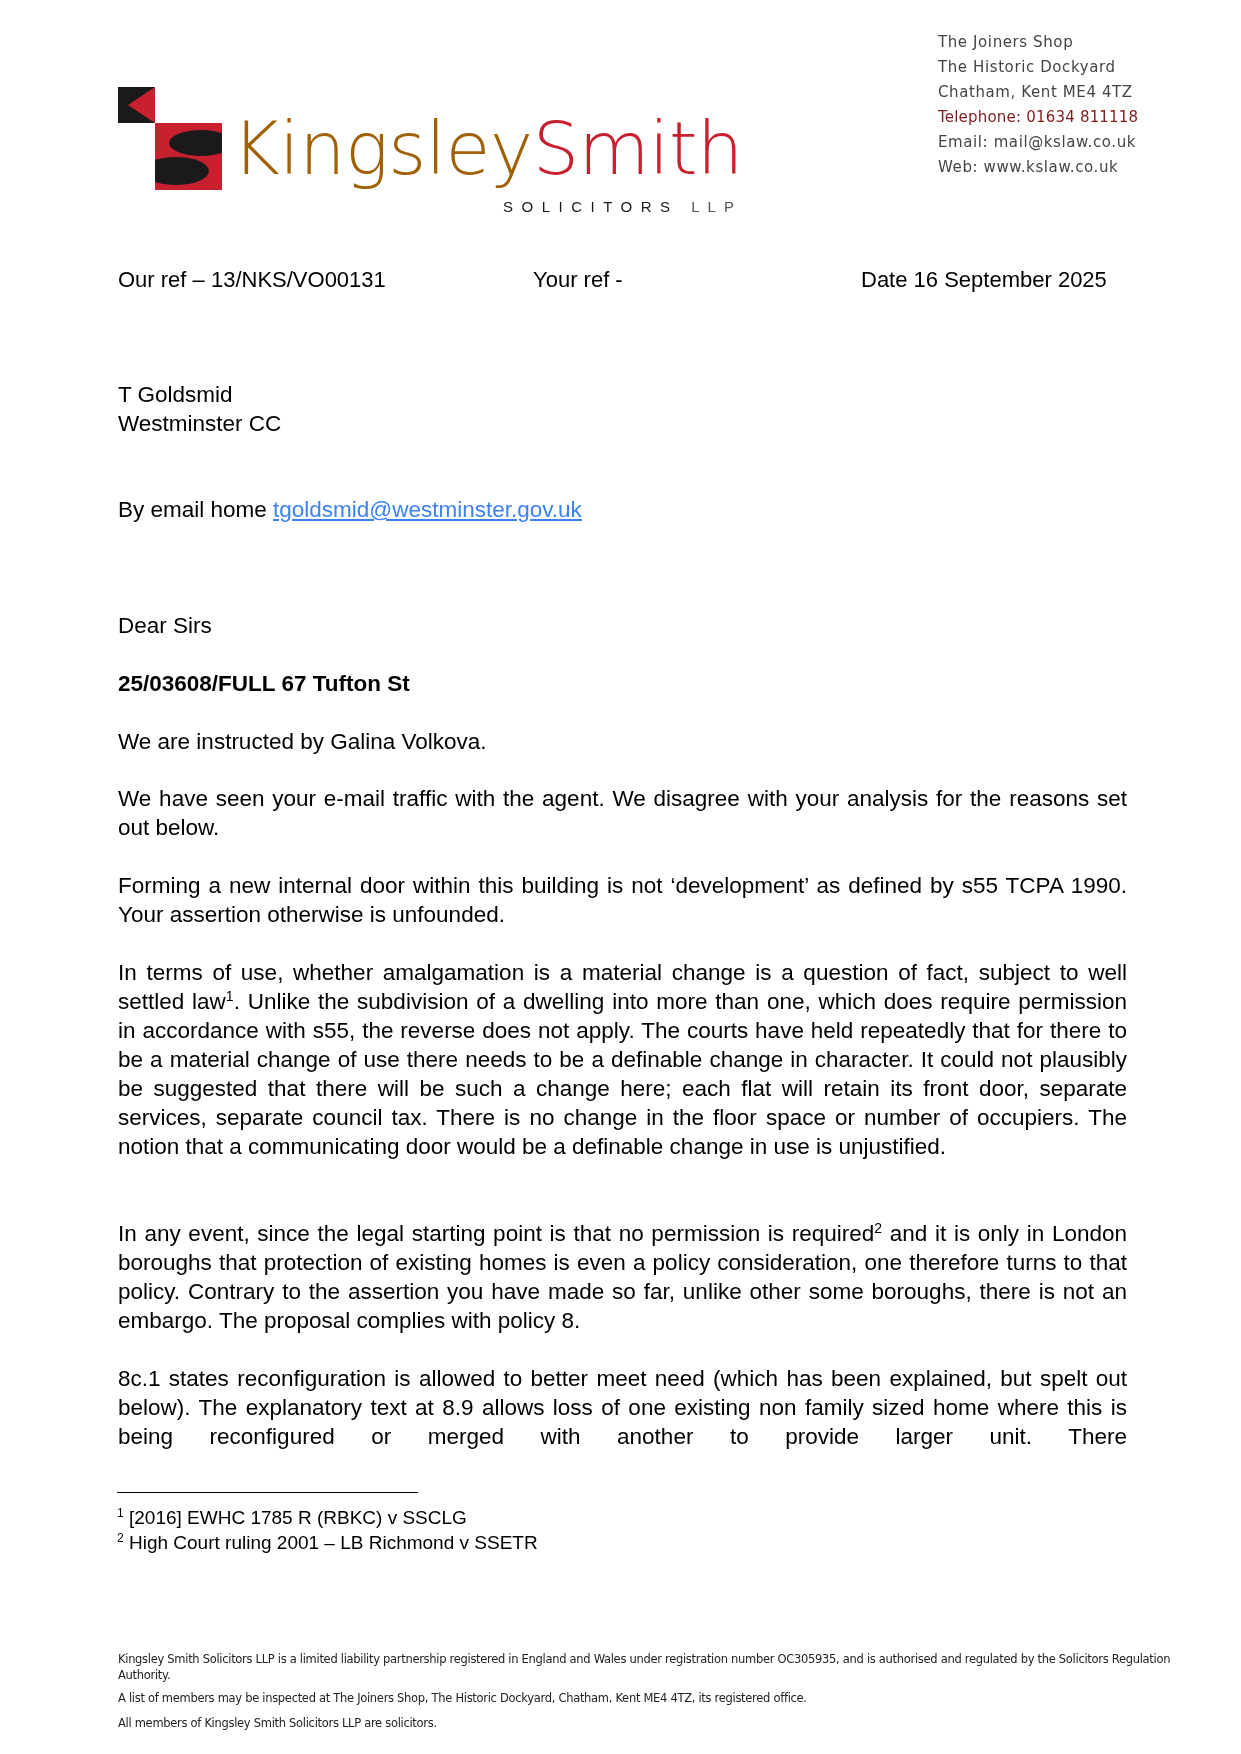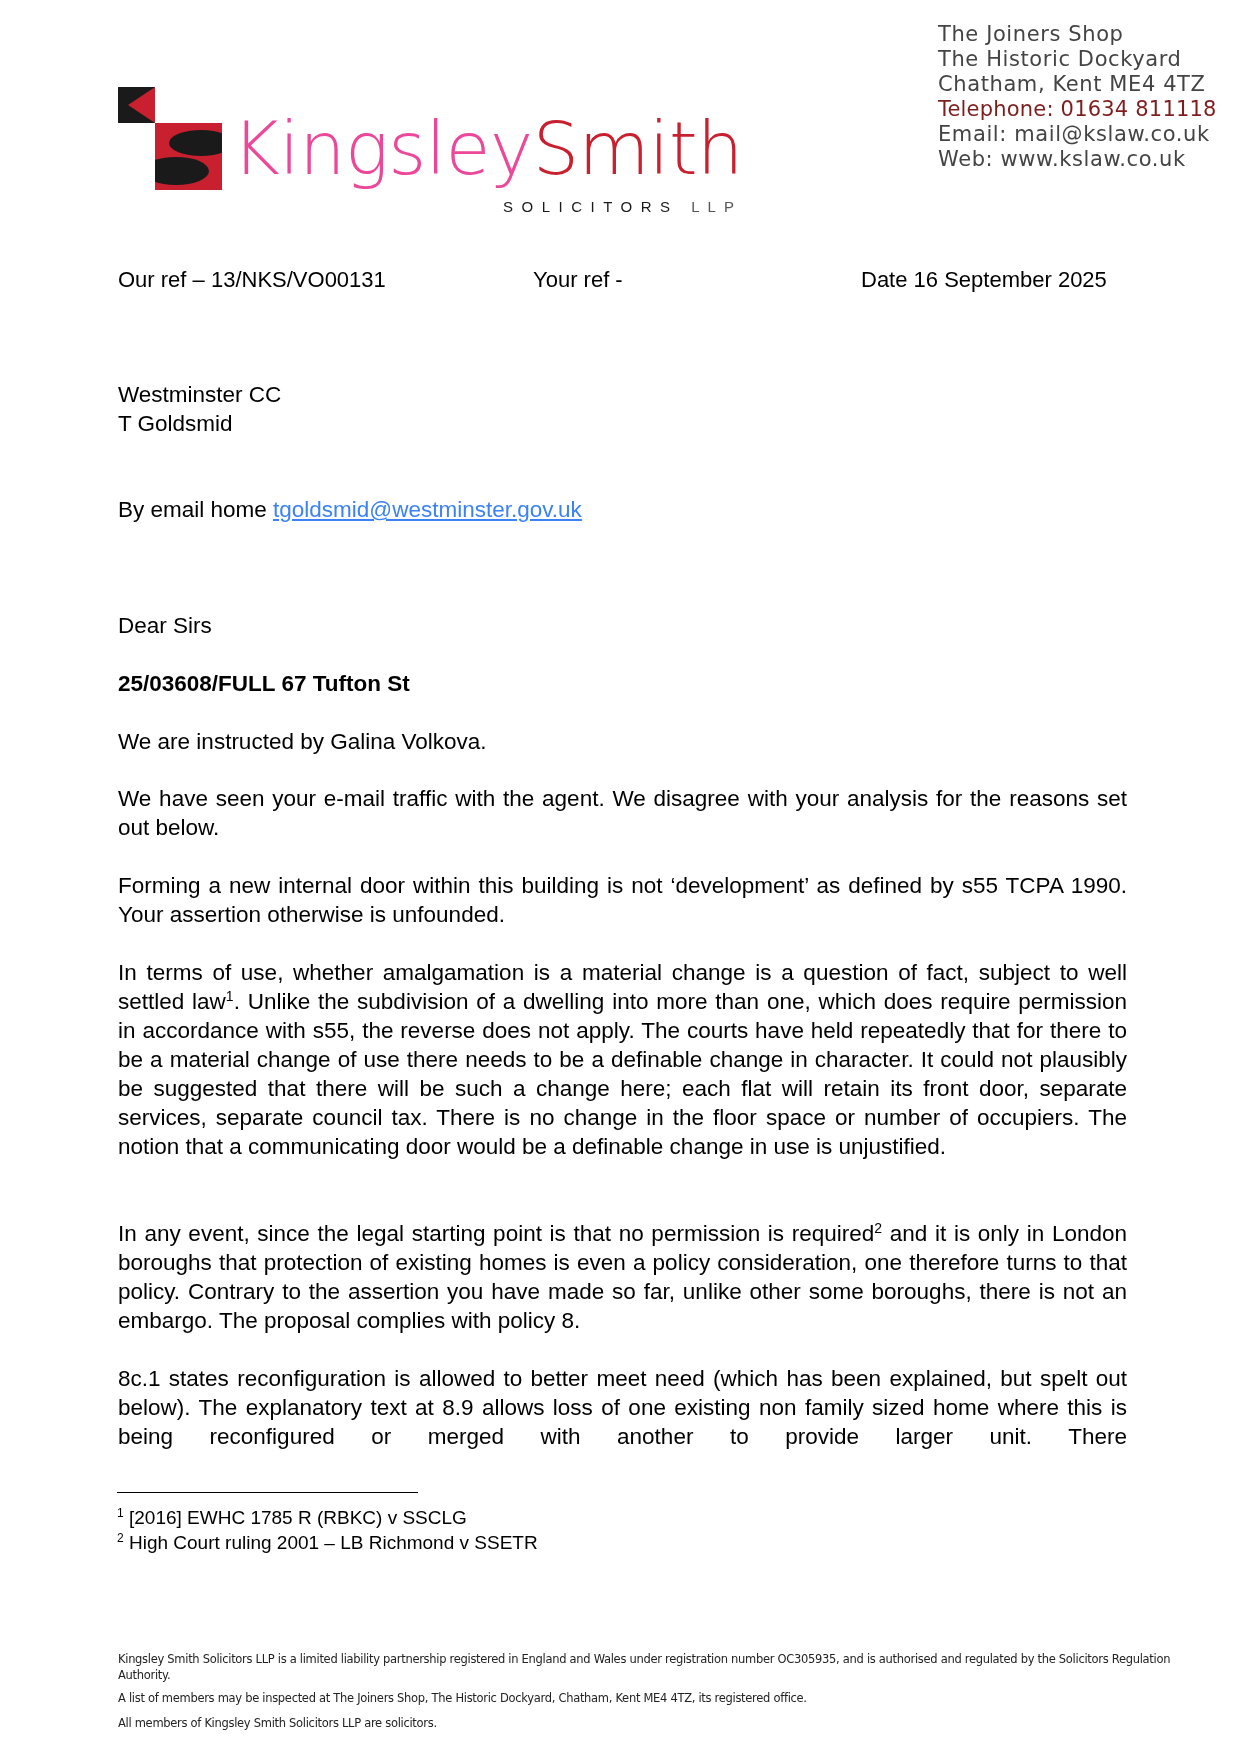--- a/index.html
+++ b/index.html
@@ -2,26 +2,26 @@
 <html><head>
 <meta charset="utf-8">
 <style>
   html, body { margin: 0; padding: 0; background: #ffffff; }
   body { width: 1241px; height: 1754px; position: relative; overflow: hidden;
          font-family: "Liberation Sans", sans-serif; color: #000; }
   .abs { position: absolute; }
   .logo-mark { left: 118px; top: 87px; width: 104px; height: 103px; }
   .logo-word { left: 232px; top: 112px; font-size: 73px; line-height: 1; letter-spacing: -0.5px;
                font-family: "DejaVu Sans", sans-serif; font-weight: 300; }
-  .logo-word .k { color: #ec4899; }
+  .logo-word .k { color: #a16207; }
   .logo-word .s { color: #c8202f; }
   .logo-sub { left: 503px; top: 198px; font-size: 15px; letter-spacing: 8.5px;
               font-family: Liberation Sans, sans-serif; color: #1a1a1a; }
   .logo-sub .llp { color: #555; letter-spacing: 8px; }
-  .addr { left: 938px; top: 22px; font-family: "DejaVu Sans", sans-serif; font-size: 21px;
+  .addr { left: 938px; top: 30px; font-family: "DejaVu Sans", sans-serif; font-size: 15px;
           color: #444; line-height: 25px; letter-spacing: 0.6px; }
   .addr .bold { font-weight: normal; color: #7f1d1d; letter-spacing: 0.2px; }
   .refline { top: 266px; font-size: 22px; line-height: 28px; text-align: center; }
   .body-text { left: 118px; width: 1009px; font-size: 22.5px; line-height: 29px; }
   .justify { text-align: justify; text-align-last: left; }
   .link { color: #3b82f6; text-decoration: underline; }
   sup { font-size: 14px; line-height: 0; vertical-align: super; }
   .fn-rule { left: 117px; top: 1492px; width: 301px; height: 0; border-top: 1.4px solid #000; }
   .footnote { left: 117px; font-size: 19px; line-height: 25px; }
   .footnote sup { font-size: 12px; }
@@ -56,22 +56,22 @@
   <div class="bold">Telephone: 01634 811118</div>
   <div>Email: mail@kslaw.co.uk</div>
   <div>Web: www.kslaw.co.uk</div>
 </div>
 
 <div class="abs refline" style="left:118px;">Our ref – 13/NKS/VO00131</div>
 <div class="abs refline" style="left:533px;">Your ref -</div>
 <div class="abs refline" style="left:861px;">Date 16 September 2025</div>
 
 <div class="abs body-text" style="top:380px;">
+  <div>T Goldsmid</div>
   <div>Westminster CC</div>
-  <div>T Goldsmid</div>
 </div>
 
 <div class="abs body-text" style="top:495px;">
   <span>By email home</span>
   <a class="link">tgoldsmid@westminster.gov.uk</a>
 </div>
 
 <div class="abs body-text" style="top:611px;">Dear Sirs</div>
 <div class="abs body-text" style="top:669px; font-weight:bold;">25/03608/FULL 67 Tufton St</div>
 

